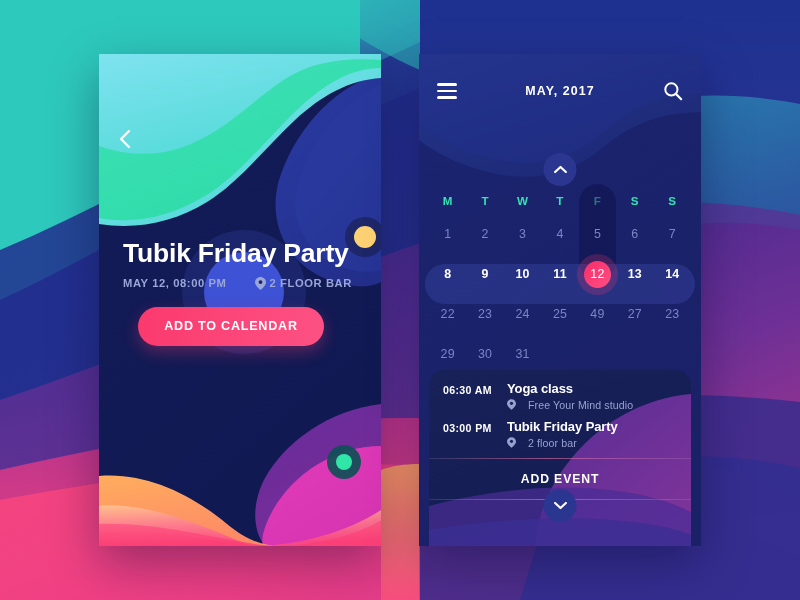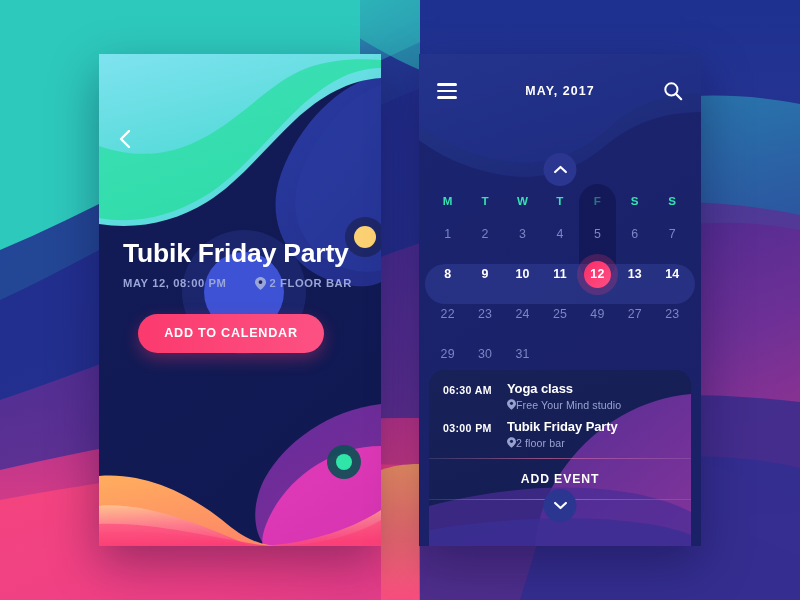--- a/index.html
+++ b/index.html
@@ -83,21 +83,21 @@
     display: flex;
     align-items: center;
     font-size: 11.2px;
     font-weight: bold;
     letter-spacing: 0.6px;
     color: #9aa6d8;
   }
   .meta-sep { width: 28px; }
   .meta-venue { display: flex; align-items: center; gap: 4px; }
   .pin-icon { display: block; }
-  .cta-wrap { margin-top: 24px; padding-right: 24px; text-align: center; }
+  .cta-wrap { margin-top: 17px; padding-right: 24px; text-align: center; }
   .cta-btn {
     display: inline-block;
     background: linear-gradient(90deg, #fb3a6e 0%, #fd5183 100%);
     color: #ffffff;
     border: none;
     border-radius: 22px;
     padding: 12px 26px 13px;
     font-family: "Liberation Sans", sans-serif;
     font-size: 12.6px;
     font-weight: bold;
@@ -204,21 +204,21 @@
   .cal-week .cell.empty { cursor: default; }
   .day-today {
     position: relative;
     display: inline-flex;
     align-items: center;
     justify-content: center;
     width: 27px; height: 27px;
     border-radius: 50%;
     background: linear-gradient(135deg, #fb2d68 0%, #fd4f84 100%);
     color: #ffffff;
-    font-weight: bold;
+    font-weight: normal;
     font-size: 12.4px;
   }
   .day-today::before {
     content: "";
     position: absolute;
     width: 41px; height: 41px;
     border-radius: 50%;
     background: rgba(250, 56, 112, 0.22);
     z-index: -1;
   }
@@ -256,21 +256,21 @@
   .ev-name {
     color: #ffffff;
     font-size: 13px;
     font-weight: bold;
     letter-spacing: -0.1px;
     line-height: 1.15;
   }
   .ev-place {
     display: flex;
     align-items: center;
-    gap: 0;
+    gap: 12px;
     margin-top: 2px;
     color: #99a2cf;
     font-size: 10.6px;
     letter-spacing: 0.1px;
   }
   .add-event-wrap {
     position: relative;
     z-index: 3;
     margin-top: 0;
   }

